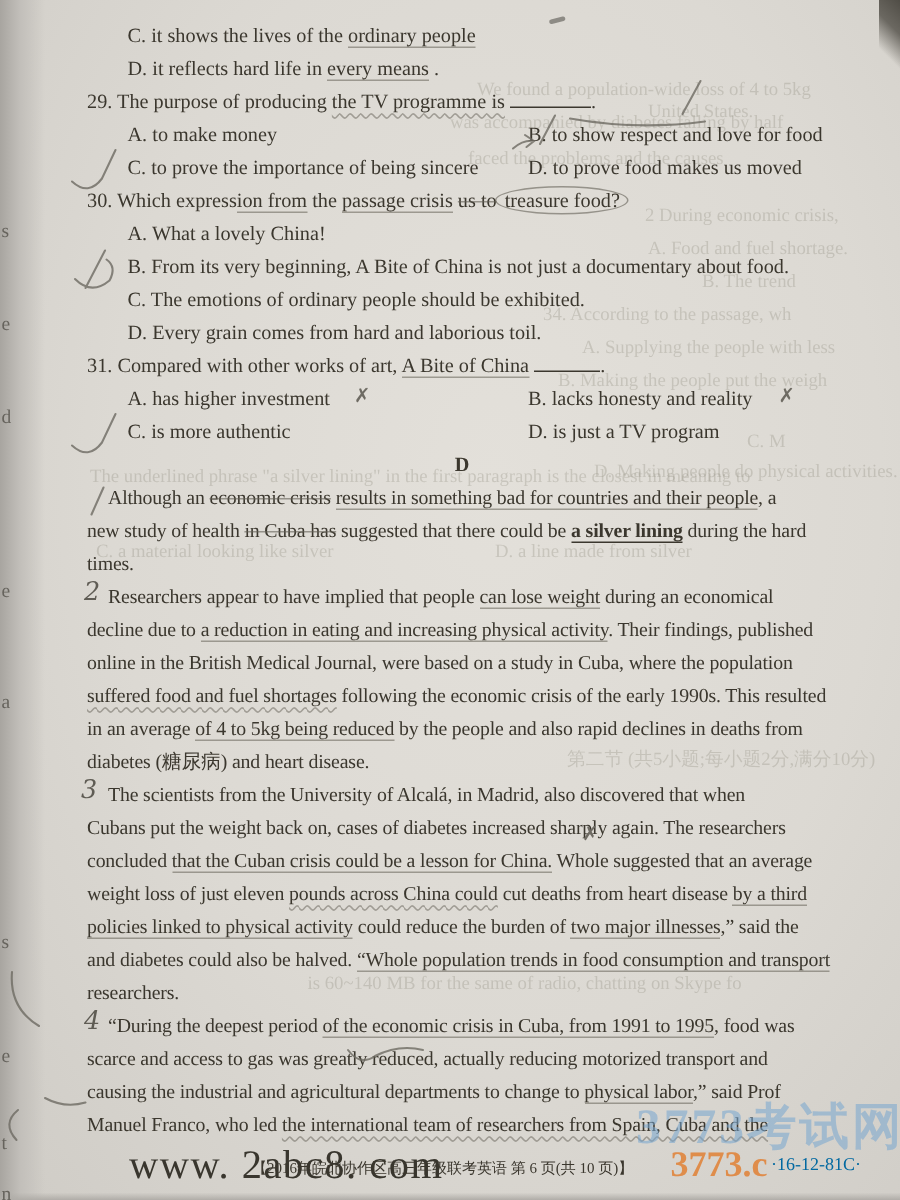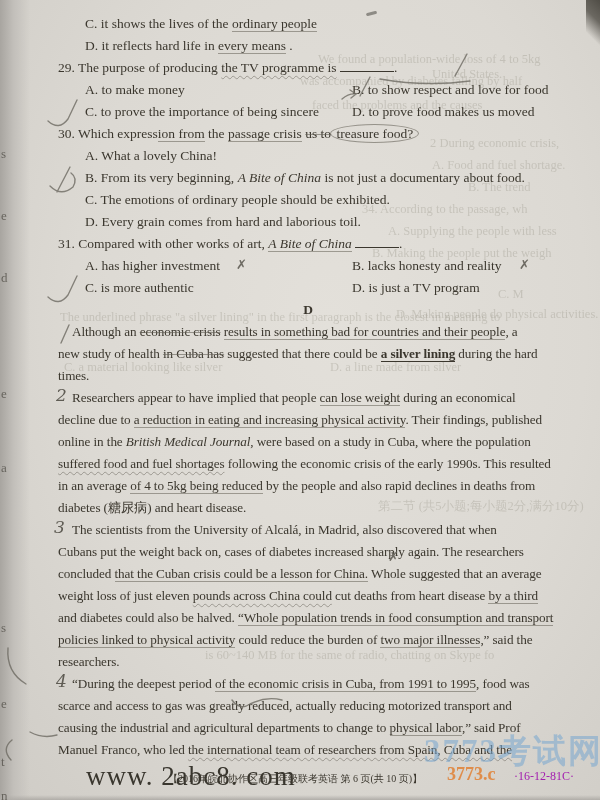--- a/index.html
+++ b/index.html
@@ -17,42 +17,42 @@
   #top-smudge{position:absolute;left:366px;top:12px;width:11px;height:3px;background:rgba(62,60,54,.5);transform:rotate(-14deg);border-radius:2px;}
 
   #content{position:absolute;left:30px;top:13px;width:556px;font-size:13.5px;z-index:3;}
   .line{position:relative;height:22px;line-height:22px;white-space:nowrap;}
   .stem{padding-left:28px}
   .opt{padding-left:55px}
   .pf{padding-left:42px;font-size:13.2px;letter-spacing:-0.1px}
   .pb{padding-left:28px;font-size:13.2px;letter-spacing:-0.1px}
   .center{text-align:center}
   .b{font-weight:bold}
-  .i{font-style:italic}
+  .i{}
   .u{border-bottom:1.4px solid rgba(100,96,86,.55)}
   .uw{text-decoration:underline;text-decoration-style:wavy;text-decoration-color:rgba(100,96,86,.5);text-decoration-thickness:1px;text-underline-offset:3px}
   .ub{border-bottom:1.2px solid #3b372e}
   .strike{text-decoration:line-through;text-decoration-color:rgba(100,96,86,.6);text-decoration-thickness:1px}
   .circle{border:1.2px solid rgba(100,96,86,.6);border-radius:50%;padding:1px 5px;margin:0 -4px}
   .blank{display:inline-block;width:54px;height:13px;border-bottom:1.2px solid #3b372e;vertical-align:baseline}
   .blank-sm{width:44px}
   .c2{position:absolute;left:322px;top:0}
 
   .bleed{position:absolute;color:#8d8a7c;opacity:.30;font-size:12.5px;white-space:nowrap;z-index:1;}
   .mark{position:absolute;color:#6e6b63;font-size:13px;font-family:"DejaVu Sans",sans-serif;z-index:4;}
   .marker{position:absolute;color:#5f5c54;font-size:17px;font-style:italic;font-family:"DejaVu Serif",serif;z-index:4;}
   .edge-letter{position:absolute;left:1px;color:#4f4c45;opacity:.75;font-size:13px;z-index:2;}
 
   #pencil-marks{position:absolute;left:0;top:0;z-index:5;pointer-events:none;}
 
   #url-watermark{position:absolute;left:86px;top:761px;font-size:27px;letter-spacing:1px;color:#39362e;z-index:6;}
   #page-footer{position:absolute;left:168px;top:772px;font-size:10px;color:#3b372e;z-index:6;white-space:nowrap;}
   #wm-blue{position:absolute;left:424px;top:729px;font-size:33px;font-weight:bold;letter-spacing:2px;color:rgba(118,166,208,.55);z-index:7;white-space:nowrap;}
-  #wm-orange{position:absolute;left:447px;top:764px;font-size:18px;font-weight:bold;color:rgba(224,128,52,.85);z-index:7;}
-  #code-red{position:absolute;left:514px;top:769px;font-size:12px;color:#a21caf;z-index:8;white-space:nowrap;}
+  #wm-orange{position:absolute;left:447px;top:764px;font-size:24px;font-weight:bold;color:rgba(224,128,52,.85);z-index:7;}
+  #code-red{position:absolute;left:514px;top:769px;font-size:12px;color:#0369a1;z-index:8;white-space:nowrap;}
 </style>
 </head>
 <body>
 
 <div id="left-strip"></div>
 <div id="corner-shadow"></div>
 <div id="top-smudge"></div>
 <div id="bottom-edge"></div>
 
 <div id="content">
@@ -76,22 +76,22 @@
     <div class="line pf"><span>Researchers appear to have implied that people </span><span class="u">can lose weight</span><span> during an economical</span></div>
     <div class="line pb"><span>decline due to </span><span class="u">a reduction in eating and increasing physical activity</span><span>. Their findings, published</span></div>
     <div class="line pb"><span>online in the </span><span class="i">British Medical Journal</span><span>, were based on a study in Cuba, where the population</span></div>
     <div class="line pb"><span class="uw">suffered food and fuel shortages</span><span> following the economic crisis of the early 1990s. This resulted</span></div>
     <div class="line pb"><span>in an average </span><span class="u">of 4 to 5kg being reduced</span><span> by the people and also rapid declines in deaths from</span></div>
     <div class="line pb"><span>diabetes (糖尿病) and heart disease.</span></div>
     <div class="line pf"><span>The scientists from the University of Alcalá, in Madrid, also discovered that when</span></div>
     <div class="line pb"><span>Cubans put the weight back on, cases of diabetes increased sharply again. The researchers</span></div>
     <div class="line pb"><span>concluded </span><span class="u">that the Cuban crisis could be a lesson for China.</span><span> Whole suggested that an average</span></div>
     <div class="line pb"><span>weight loss of just eleven </span><span class="uw">pounds across China could</span><span> cut deaths from heart disease </span><span class="u">by a third</span></div>
+    <div class="line pb"><span class="u">policies linked to physical activity</span><span> could reduce the burden of </span><span class="u">two major illnesses</span><span>,” said the</span></div>
     <div class="line pb"><span>and diabetes could also be halved. </span><span class="u">“Whole population trends in food consumption and transport</span></div>
-    <div class="line pb"><span class="u">policies linked to physical activity</span><span> could reduce the burden of </span><span class="u">two major illnesses</span><span>,” said the</span></div>
     <div class="line pb"><span>researchers.</span></div>
     <div class="line pf"><span>“During the deepest period </span><span class="u">of the economic crisis in Cuba, from 1991 to 1995</span><span>, food was</span></div>
     <div class="line pb"><span>scarce and access to gas was greatly reduced, actually reducing motorized transport and</span></div>
     <div class="line pb"><span>causing the industrial and agricultural departments to change to </span><span class="u">physical labor</span><span>,” said Prof</span></div>
     <div class="line pb"><span>Manuel Franco, who led </span><span class="uw">the international team of researchers from Spain, Cuba and the</span></div>
   </div>
 <div id="overlay">
     <div class="bleed" style="left: 432px; top: 30px; margin-top: 37px;">United States.</div>
     <div class="bleed" style="left: 318px; top: 52px; text-align: center;">We found a population-wide loss of 4 to 5kg</div>
     <div class="bleed" style="left: 300px; top: 74px;">was accompanied by diabetes falling by half</div>

